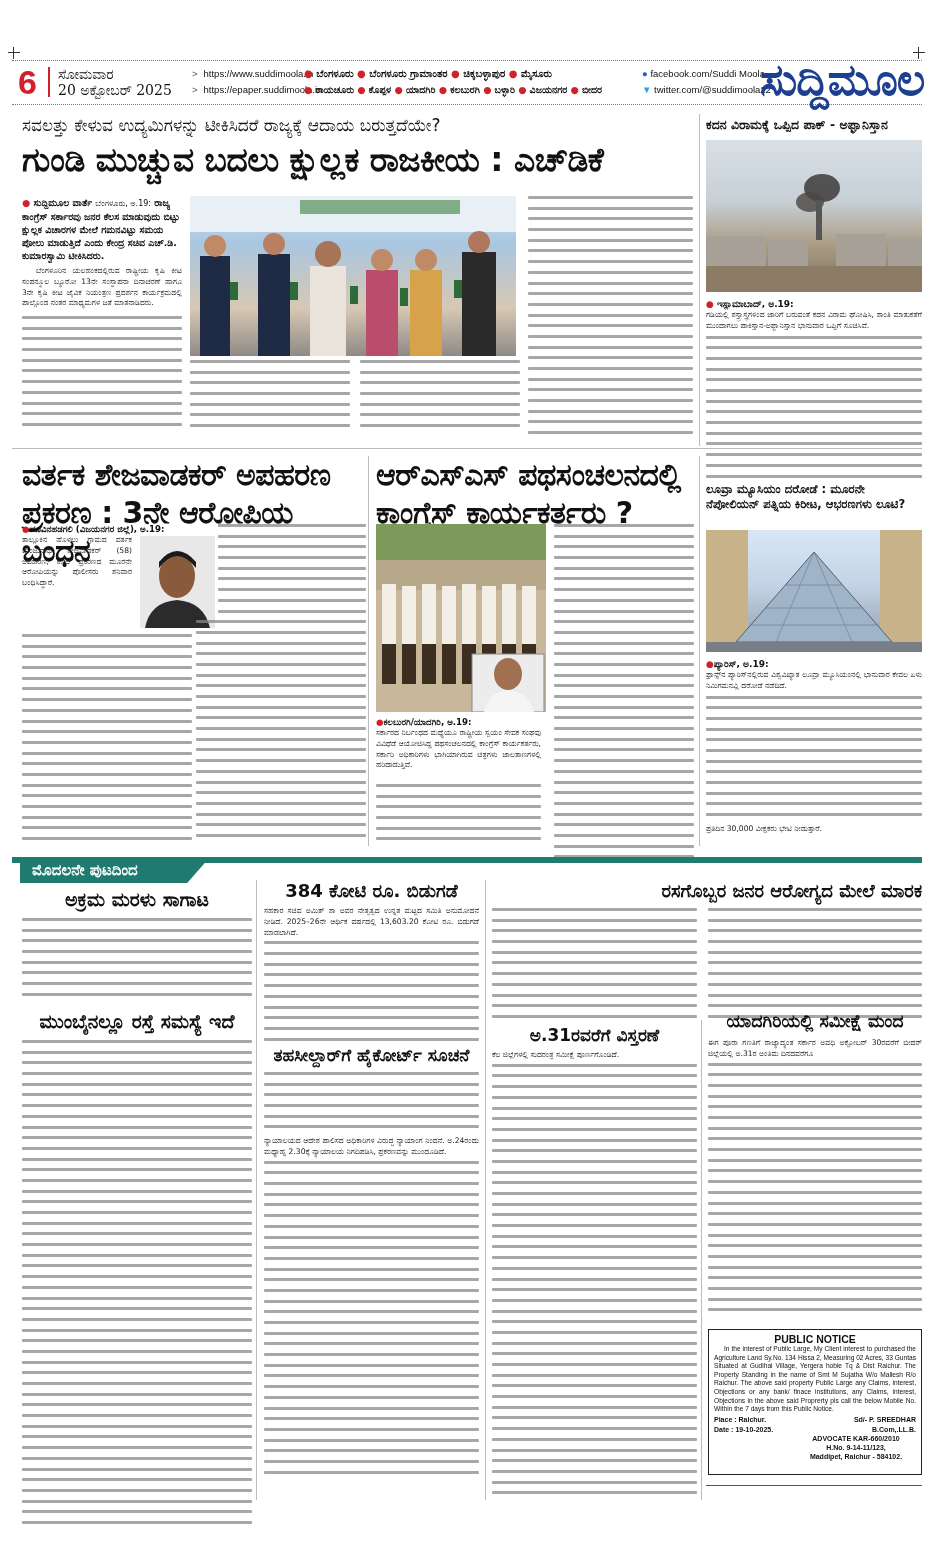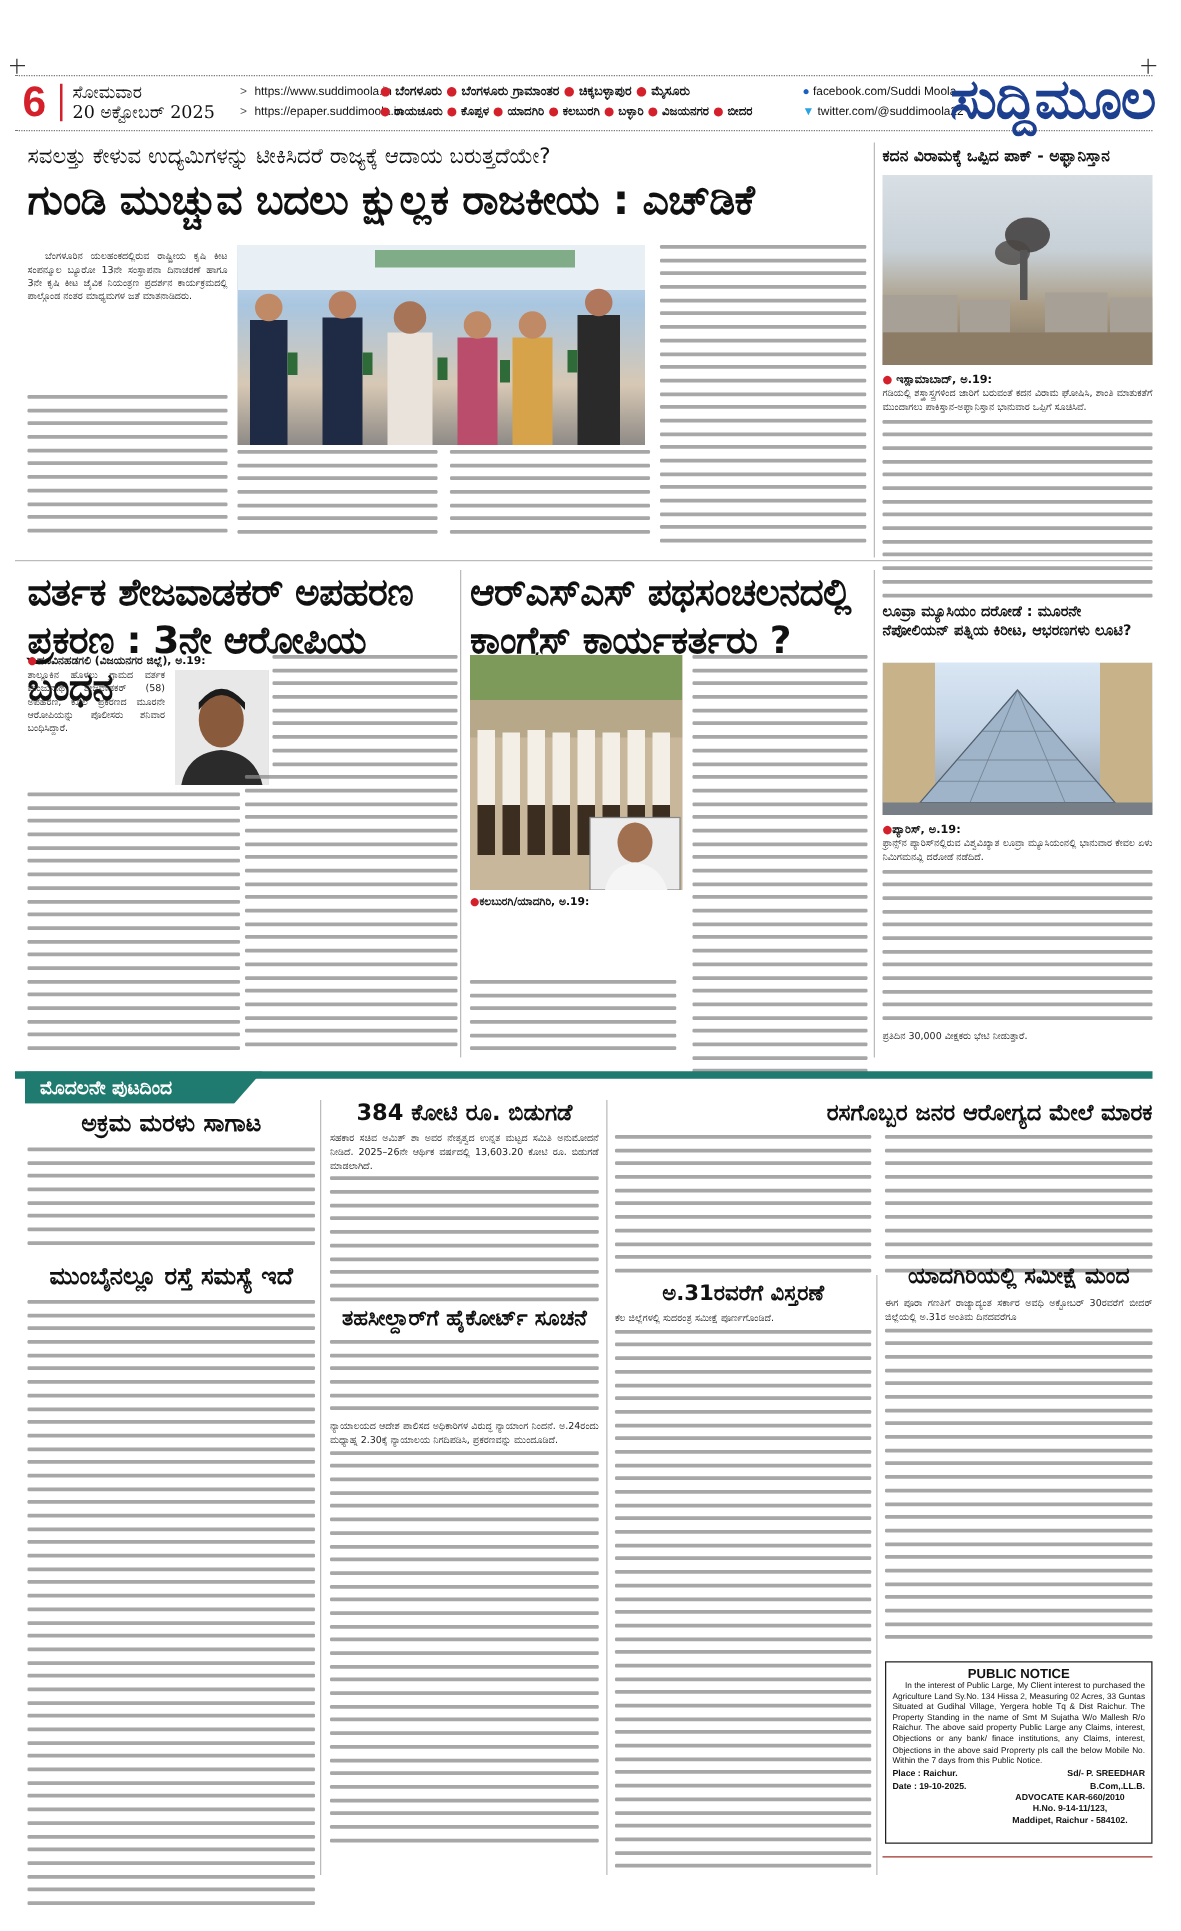--- a/index.html
+++ b/index.html
@@ -99,20 +99,25 @@
 </div>
 
 <div class="box" style="left:22px;top:114px;width:670px">
   <div class="kicker">ಸವಲತ್ತು ಕೇಳುವ ಉದ್ಯಮಿಗಳನ್ನು ಟೀಕಿಸಿದರೆ ರಾಜ್ಯಕ್ಕೆ ಆದಾಯ ಬರುತ್ತದೆಯೇ?</div>
 </div>
 <div class="box" style="left:22px;top:140px;width:675px">
   <div class="h1">ಗುಂಡಿ ಮುಚ್ಚುವ ಬದಲು ಕ್ಷುಲ್ಲಕ ರಾಜಕೀಯ : ಎಚ್‌ಡಿಕೆ</div>
 </div>
 
 <div class="box" style="left:22px;top:196px;width:160px">
+  <div class="lede dl">
+    <span class="dot">● </span><span>ಸುದ್ದಿಮೂಲ ವಾರ್ತೆ</span>
+    <span style="font-weight:normal;font-size:8px">ಬೆಂಗಳೂರು, ಅ.19:</span>
+    <span>ರಾಜ್ಯ ಕಾಂಗ್ರೆಸ್ ಸರ್ಕಾರವು ಜನರ ಕೆಲಸ ಮಾಡುವುದು ಬಿಟ್ಟು ಕ್ಷುಲ್ಲಕ ವಿಚಾರಗಳ ಮೇಲೆ ಗಮನವಿಟ್ಟು ಸಮಯ ಪೋಲು ಮಾಡುತ್ತಿದೆ ಎಂದು ಕೇಂದ್ರ ಸಚಿವ ಎಚ್.ಡಿ. ಕುಮಾರಸ್ವಾಮಿ ಟೀಕಿಸಿದರು.</span>
+  </div>
   <div class="body" style="margin-top:4px;text-indent:14px">ಬೆಂಗಳೂರಿನ ಯಲಹಂಕದಲ್ಲಿರುವ ರಾಷ್ಟ್ರೀಯ ಕೃಷಿ ಕೀಟ ಸಂಪನ್ಮೂಲ ಬ್ಯೂರೋ 13ನೇ ಸಂಸ್ಥಾಪನಾ ದಿನಾಚರಣೆ ಹಾಗೂ 3ನೇ ಕೃಷಿ ಕೀಟ ಜೈವಿಕ ನಿಯಂತ್ರಣ ಪ್ರದರ್ಶನ ಕಾರ್ಯಕ್ರಮದಲ್ಲಿ ಪಾಲ್ಗೊಂಡ ನಂತರ ಮಾಧ್ಯಮಗಳ ಜತೆ ಮಾತನಾಡಿದರು.</div>
 </div>
 <div class="filler" style="left:22px;top:316px;width:160px">
   <i></i>
     <i></i>
     <i></i>
     <i></i>
     <i></i>
     <i></i>
     <i></i>
@@ -341,20 +346,21 @@
         <rect x="126" y="120" width="14" height="40"></rect>
         <rect x="146" y="120" width="14" height="40"></rect>
     </g>
     <rect x="96" y="130" width="72" height="58" fill="#ececec" stroke="#888"></rect>
     <ellipse cx="132" cy="150" rx="14" ry="16" fill="#a07050"></ellipse>
     <path d="M108 188 Q112 168 132 166 Q152 168 158 188Z" fill="#f5f5f5"></path>
   </svg>
 </div>
 <div class="box" style="left:376px;top:717px;width:320px">
   <div class="lede dl" style="font-size:8.6px;line-height:11px"><span class="dot">●</span><span>ಕಲಬುರಗಿ/ಯಾದಗಿರಿ, ಅ.19:</span></div>
+  <div class="body" style="width:165px">ಸರ್ಕಾರದ ನಿರ್ಬಂಧದ ಮಧ್ಯೆಯೂ ರಾಷ್ಟ್ರೀಯ ಸ್ವಯಂ ಸೇವಕ ಸಂಘವು ವಿವಿಧೆಡೆ ಆಯೋಜಿಸಿದ್ದ ಪಥಸಂಚಲನದಲ್ಲಿ ಕಾಂಗ್ರೆಸ್ ಕಾರ್ಯಕರ್ತರು, ಸರ್ಕಾರಿ ಅಧಿಕಾರಿಗಳು ಭಾಗಿಯಾಗಿರುವ ಚಿತ್ರಗಳು ಜಾಲತಾಣಗಳಲ್ಲಿ ಹರಿದಾಡುತ್ತಿವೆ.</div>
 </div>
 <div class="filler" style="left:376px;top:784px;width:165px">
   <i></i>
     <i></i>
     <i></i>
     <i></i>
     <i></i>
     <i></i>
 </div>
 <div class="filler" style="left:554px;top:524px;width:140px">

